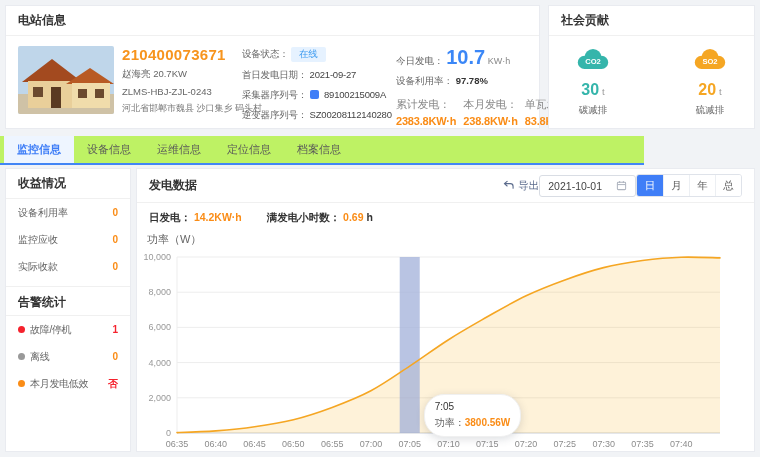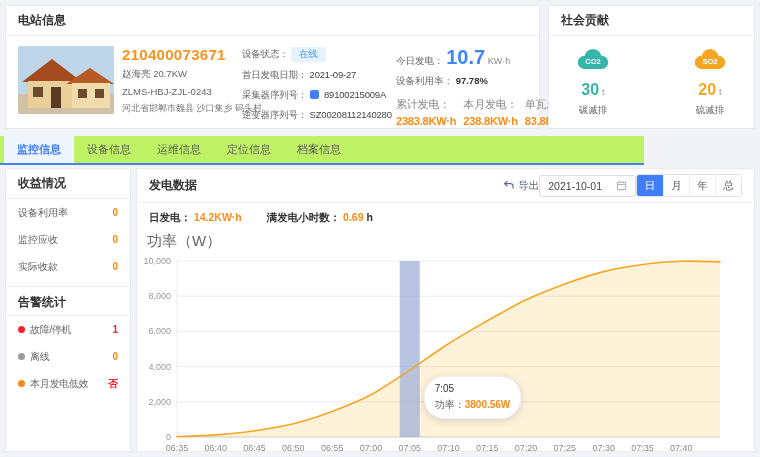--- a/index.html
+++ b/index.html
@@ -84,21 +84,21 @@
     border-radius: 3px; height: 22px; padding: 0 8px; font-size: 10.5px; color: #444; cursor: pointer; }
   .range-group { display: inline-flex; border: 1px solid #dfe3ea; border-radius: 3px; overflow: hidden; }
   .range-btn { width: 26px; height: 21px; line-height: 21px; text-align: center; font-size: 10.5px;
     color: #595959; background: #fff; border-left: 1px solid #eceff3; cursor: pointer; }
   .range-btn:first-child { border-left: none; }
   .range-btn.active { background: #3f7ef7; color: #fff; }
 
   .chart-stats { padding: 8px 12px 0; font-size: 10.5px; color: #333; font-weight: bold; }
   .stat-orange { color: #fa8c16; }
   .stat-gap { margin-left: 22px; }
-  .y-axis-title { font-size: 15px; color: #666; margin: 7px 0 0 10px; }
+  .y-axis-title { font-size: 11px; color: #666; margin: 7px 0 0 10px; }
 
   .chart-wrap { position: relative; margin-top: 2px; }
   .chart-wrap svg { display: block; font-family: inherit; }
   .chart-tooltip {
     position: absolute; background: #fff; border: 1px solid #f0f0f0; border-radius: 3px;
     box-shadow: 0 2px 8px rgba(60,70,90,.18); padding: 6px 10px; font-size: 10px;
     color: #333; white-space: nowrap; pointer-events: none; z-index: 5;
   }
   .tip-line { margin-top: 4px; color: #666; }
   .tip-val { color: #fa8c16; font-weight: bold; }
@@ -327,20 +327,20 @@
         <text x="233.92857142857142" y="198" text-anchor="middle" font-size="9" fill="#8c8c8c">07:00</text>
         <text x="272.7142857142857" y="198" text-anchor="middle" font-size="9" fill="#8c8c8c">07:05</text>
         <text x="311.5" y="198" text-anchor="middle" font-size="9" fill="#8c8c8c">07:10</text>
         <text x="350.2857142857143" y="198" text-anchor="middle" font-size="9" fill="#8c8c8c">07:15</text>
         <text x="389.07142857142856" y="198" text-anchor="middle" font-size="9" fill="#8c8c8c">07:20</text>
         <text x="427.85714285714283" y="198" text-anchor="middle" font-size="9" fill="#8c8c8c">07:25</text>
         <text x="466.64285714285717" y="198" text-anchor="middle" font-size="9" fill="#8c8c8c">07:30</text>
         <text x="505.42857142857144" y="198" text-anchor="middle" font-size="9" fill="#8c8c8c">07:35</text>
         <text x="544.2142857142858" y="198" text-anchor="middle" font-size="9" fill="#8c8c8c">07:40</text>
       </svg>
-    <div class="chart-tooltip" id="chart-tooltip" style="left: 286.714px; top: 123px; border-radius: 20px;">
+    <div class="chart-tooltip" id="chart-tooltip" style="left: 286.714px; top: 145px; border-radius: 20px;">
       <div>7:05</div>
       <div class="tip-line">
         <span>功率：</span><span class="tip-val">3800.56W</span>
       </div>
     </div>
   </div>
 </section>
 
 </body></html>

